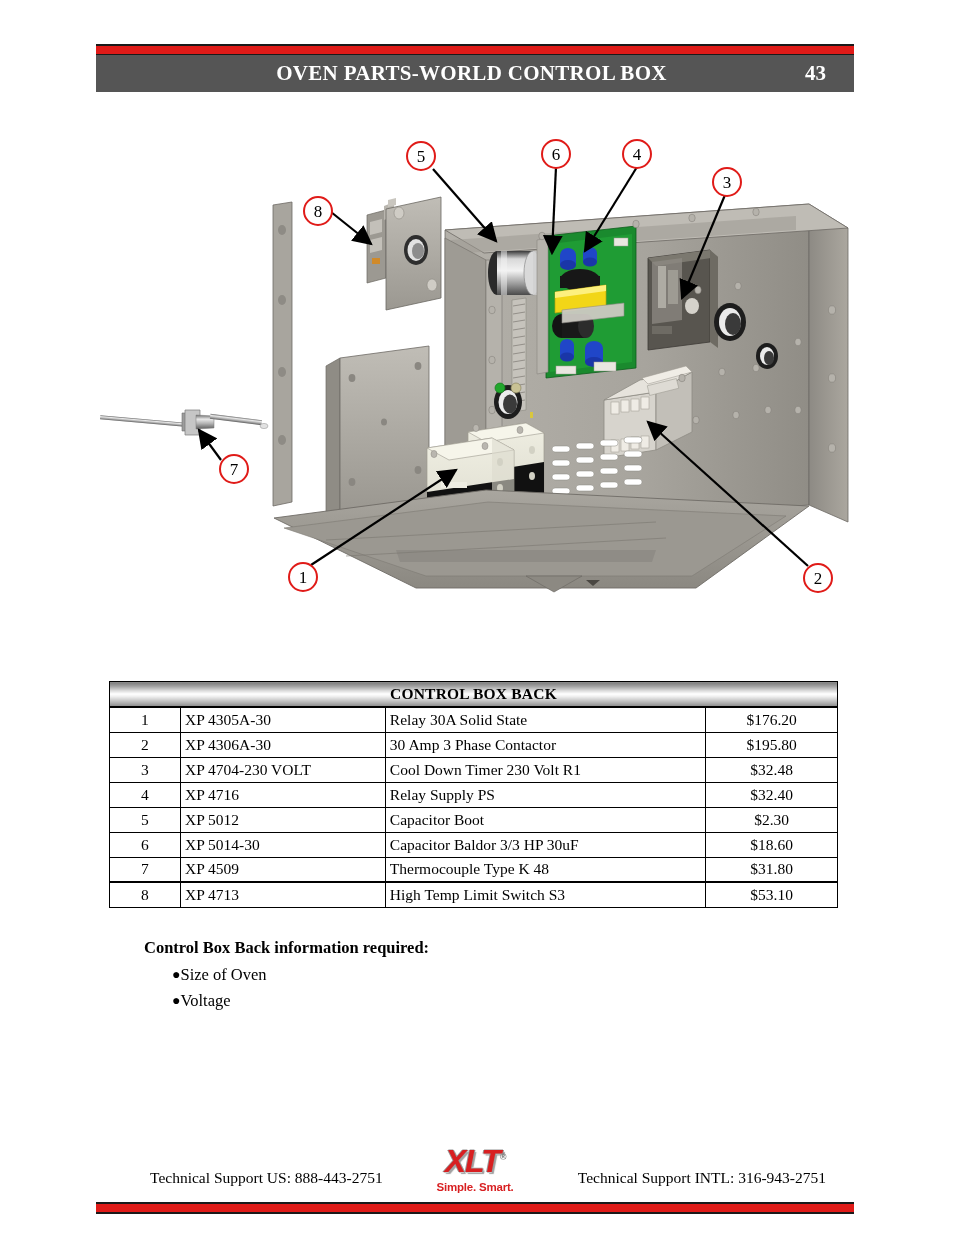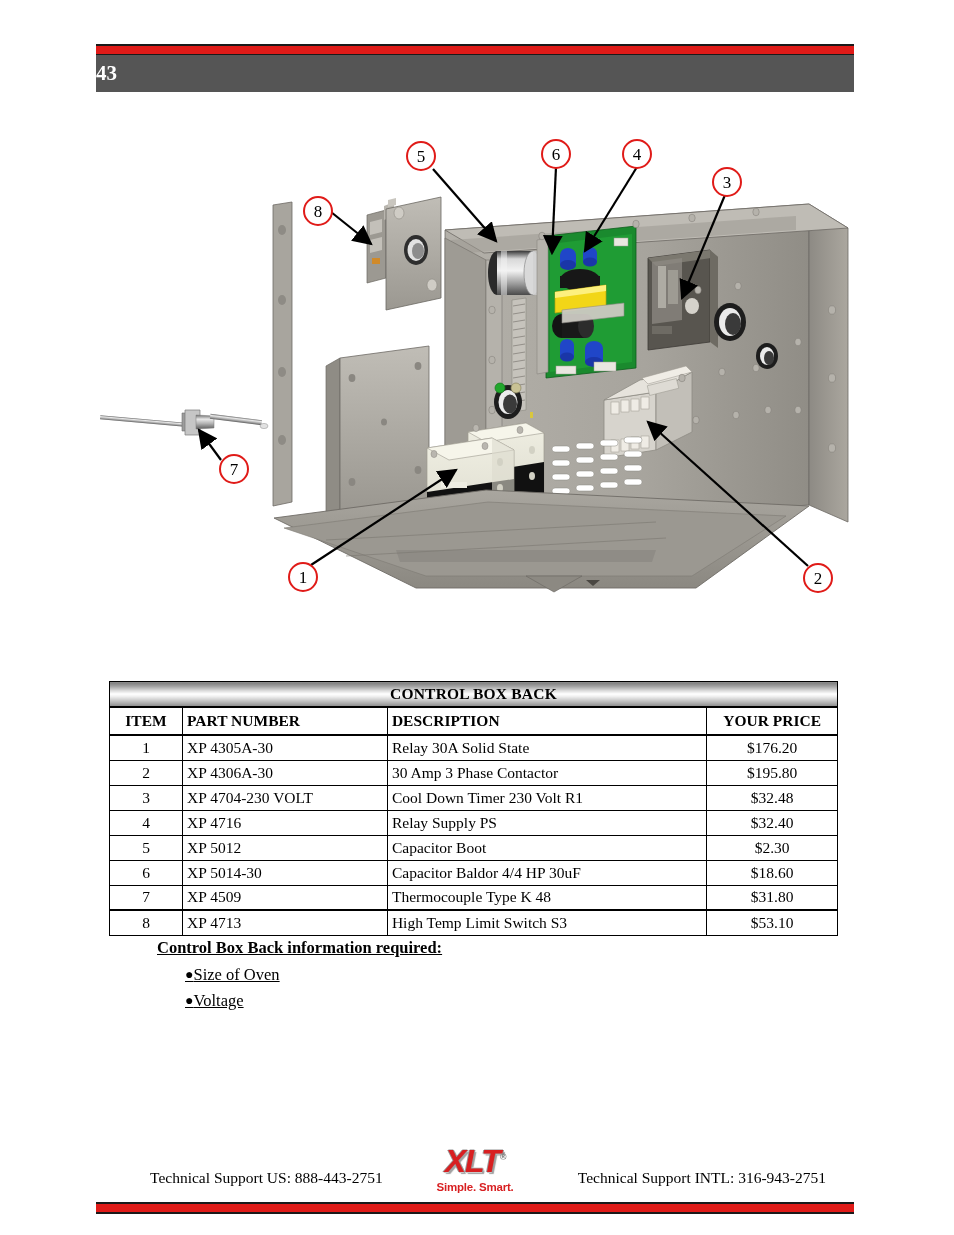--- a/index.html
+++ b/index.html
@@ -99,24 +99,23 @@
   .c-item   { width: 66px;  text-align: center; }
   .c-part   { width: 207px; text-align: left; }
   .c-desc   { width: 328px; text-align: left; }
   .c-price  { width: 128px; text-align: center; }
   .parts-table tbody tr { height: 25px; }
   .row-sep-thick { border-top: 2px solid #000 !important; }
 
   
   .notes {
     position: absolute;
-    left: 157px;
+    left: 144px;
     top: 938px;
     font-family: "Liberation Serif", serif;
-    text-decoration: underline;
   }
   .notes-head {
     font-weight: bold;
     font-size: 16.5px;
     margin-bottom: 4px;
   }
   .notes-item {
     font-size: 16.5px;
     line-height: 1.55;
     margin-left: 28px;
@@ -195,20 +194,21 @@
     font-size: 17px;
     font-weight: normal;
   }
 </style>
 </head>
 <body>
 
 <div class="header-wrap">
   <div class="header-redbar"></div>
   <div class="header-band">
+    <div class="header-title">OVEN PARTS-WORLD CONTROL BOX</div>
     <div class="header-page">43</div>
   </div>
 </div>
 
 <div class="diagram">
 <svg width="758" height="500" viewBox="0 0 758 500" xmlns="http://www.w3.org/2000/svg">
   <defs>
     <linearGradient id="panelG" x1="0" y1="0" x2="1" y2="0">
       <stop offset="0%" stop-color="#b3b0a9"></stop>
           <stop offset="55%" stop-color="#a7a49d"></stop>
@@ -551,26 +551,20 @@
     </g>
   </g>
 </svg>
 </div>
 
 <table class="parts-table">
   <thead>
     <tr>
       <th class="tbl-title" colspan="4">CONTROL BOX BACK</th>
     </tr>
-    <tr>
-      <th class="col-head c-item">ITEM</th>
-      <th class="col-head c-part">PART NUMBER</th>
-      <th class="col-head c-desc">DESCRIPTION</th>
-      <th class="col-head c-price">YOUR PRICE</th>
-    </tr>
   </thead>
   <tbody>
     <tr>
       <td class="c-item">1</td>
       <td class="c-part">XP 4305A-30</td>
       <td class="c-desc">Relay 30A Solid State</td>
       <td class="c-price">$176.20</td>
     </tr>
     <tr>
       <td class="c-item">2</td>
@@ -592,21 +586,21 @@
     </tr>
     <tr>
       <td class="c-item">5</td>
       <td class="c-part">XP 5012</td>
       <td class="c-desc">Capacitor Boot</td>
       <td class="c-price">$2.30</td>
     </tr>
     <tr>
       <td class="c-item">6</td>
       <td class="c-part">XP 5014-30</td>
-      <td class="c-desc">Capacitor Baldor 4/4 HP 30uF</td>
+      <td class="c-desc">Capacitor Baldor 3/3 HP 30uF</td>
       <td class="c-price">$18.60</td>
     </tr>
     <tr>
       <td class="c-item">7</td>
       <td class="c-part">XP 4509</td>
       <td class="c-desc">Thermocouple Type K 48</td>
       <td class="c-price">$31.80</td>
     </tr>
     <tr>
       <td class="c-item row-sep-thick">8</td>

